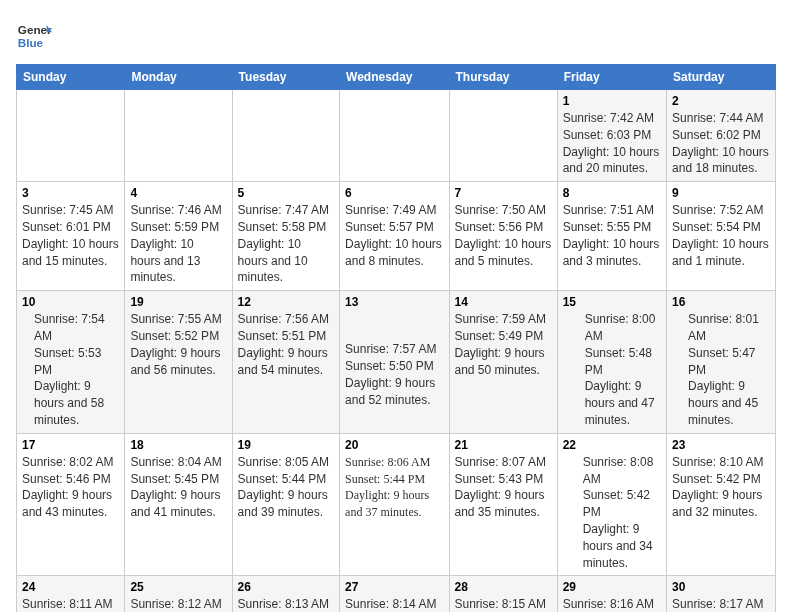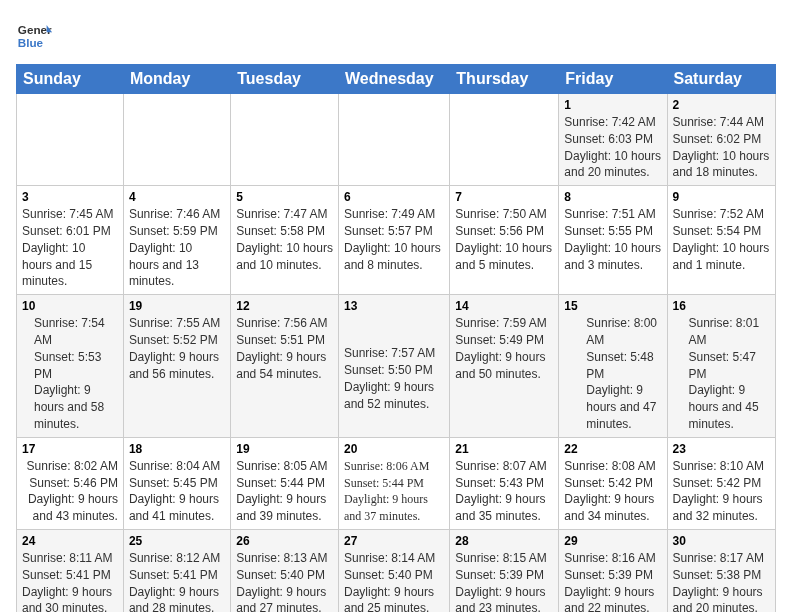--- a/index.html
+++ b/index.html
@@ -40,21 +40,21 @@
     table {
       width: 100%;
       border-collapse: collapse;
       font-size: 10.5px;
     }
     thead th {
       background-color: #3c78c8;
       color: #fff;
       text-align: left;
       padding: 5px 6px;
-      font-size: 16px;
+      font-size: 12px;
       font-weight: bold;
       border: 1px solid #3c78c8;
     }
     tbody td {
       border: 1px solid #ccc;
       vertical-align: top;
       padding: 4px 5px;
       height: 80px;
       width: 113px;
       background: #fff;
@@ -210,21 +210,21 @@
         <td>
           <span class="day-num">16</span>
           <div class="day-info" style="white-space: pre-line; margin-left: 16px;">Sunrise: 8:01 AM
 Sunset: 5:47 PM
 Daylight: 9 hours and 45 minutes.</div>
         </td>
       </tr>
       <tr>
         <td>
           <span class="day-num">17</span>
-          <div class="day-info" style="white-space: pre-line; text-align: right;">Sunrise: 8:02 AM
+          <div class="day-info" style="white-space: pre-line;">Sunrise: 8:02 AM
 Sunset: 5:46 PM
 Daylight: 9 hours and 43 minutes.</div>
         </td>
         <td>
           <span class="day-num">18</span>
           <div class="day-info" style="white-space: pre-line;">Sunrise: 8:04 AM
 Sunset: 5:45 PM
 Daylight: 9 hours and 41 minutes.</div>
         </td>
         <td>
@@ -240,21 +240,21 @@
 Daylight: 9 hours and 37 minutes.</div>
         </td>
         <td>
           <span class="day-num">21</span>
           <div class="day-info" style="white-space: pre-line;">Sunrise: 8:07 AM
 Sunset: 5:43 PM
 Daylight: 9 hours and 35 minutes.</div>
         </td>
         <td>
           <span class="day-num">22</span>
-          <div class="day-info" style="white-space: pre-line;">Sunrise: 8:08 AM
+          <div class="day-info" style="white-space: pre-line; margin-left: 20px;">Sunrise: 8:08 AM
 Sunset: 5:42 PM
 Daylight: 9 hours and 34 minutes.</div>
         </td>
         <td>
           <span class="day-num">23</span>
           <div class="day-info" style="white-space: pre-line;">Sunrise: 8:10 AM
 Sunset: 5:42 PM
 Daylight: 9 hours and 32 minutes.</div>
         </td>
       </tr>

